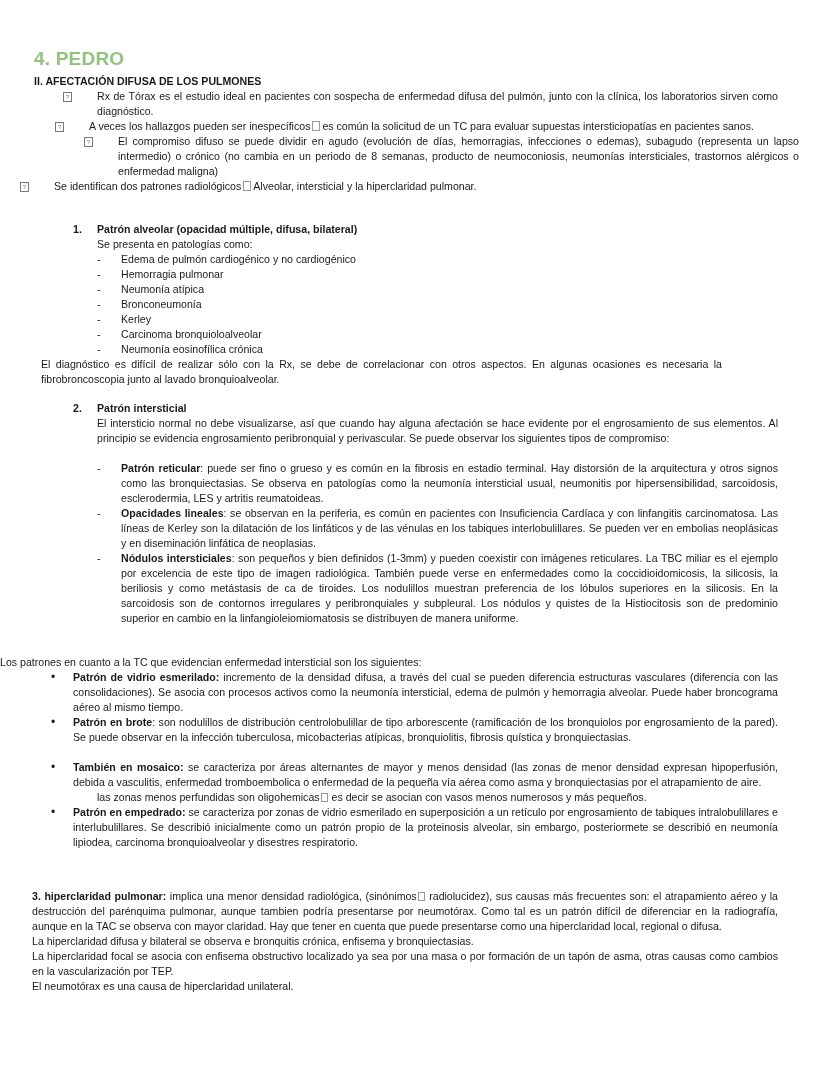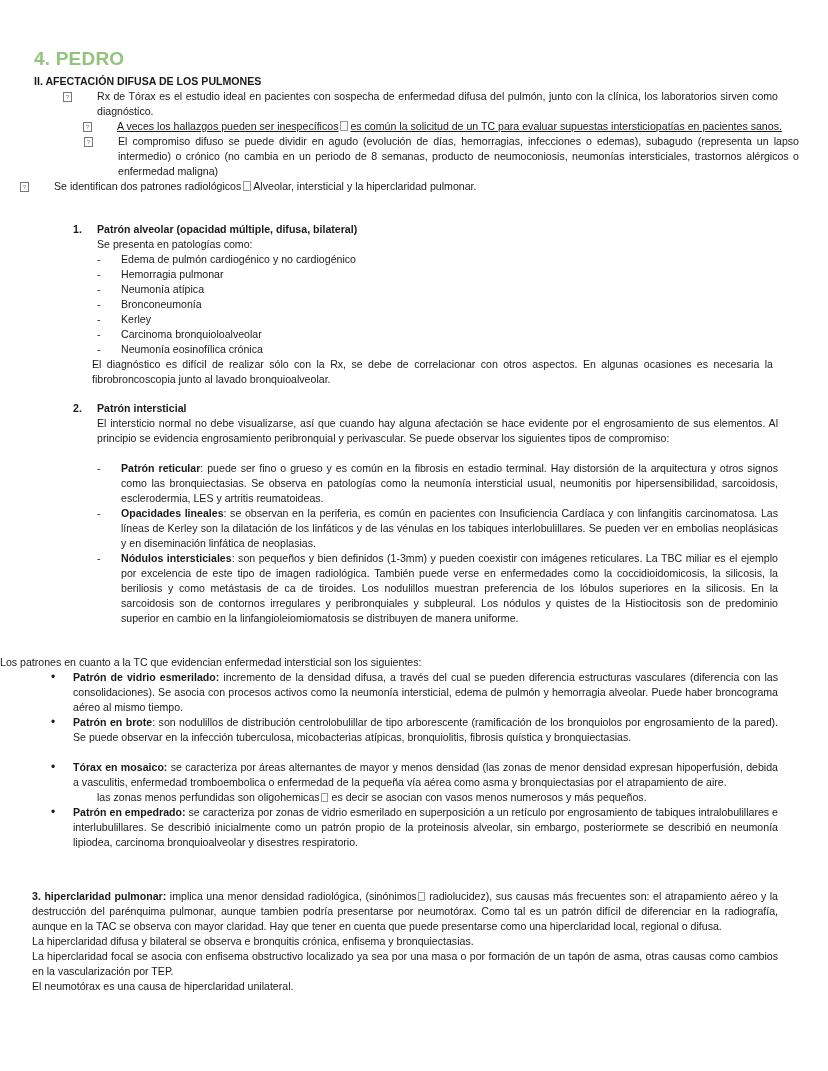--- a/index.html
+++ b/index.html
@@ -36,21 +36,21 @@
 <div class="page">
 
   <div class="h1">4. PEDRO</div>
   <div class="h2">II.  AFECTACIÓN DIFUSA DE LOS PULMONES</div>
 
   <div class="block" style="top:89px;">
     <div class="row" style="margin-left:97px; width:681px;">
       <span class="sq-bullet" style="left:-34px; top:3px;">?</span>
       <span>Rx de Tórax es el estudio ideal en pacientes con sospecha de enfermedad difusa del pulmón, junto con la clínica, los laboratorios sirven como diagnóstico.</span>
     </div>
-    <div class="row" style="margin-left:117px; width:681px;text-decoration:underline;">
+    <div class="row" style="margin-left:89px; width:681px;">
       <span class="sq-bullet" style="left:-34px; top:3px;">?</span>
       <span>A veces los hallazgos pueden ser inespecíficos</span><span class="arrow-box"></span><span>es común la solicitud de un TC para evaluar supuestas intersticiopatías en pacientes sanos.</span>
     </div>
     <div class="row" style="margin-left:118px; width:681px;">
       <span class="sq-bullet" style="left:-34px; top:3px;">?</span>
       <span>El compromiso difuso se puede dividir en agudo (evolución de días, hemorragias, infecciones o edemas), subagudo (representa un lapso intermedio) o crónico (no cambia en un periodo de 8 semanas, producto de neumoconiosis, neumonías intersticiales, trastornos alérgicos o enfermedad maligna)</span>
     </div>
     <div class="row" style="margin-left:54px; width:681px;">
       <span class="sq-bullet" style="left:-34px; top:3px;">?</span>
       <span>Se identifican dos patrones radiológicos</span><span class="arrow-box"></span><span>Alveolar, intersticial y la hiperclaridad pulmonar.</span>
@@ -63,21 +63,21 @@
       <b>Patrón alveolar (opacidad múltiple, difusa, bilateral)</b>
     </div>
     <div class="row" style="margin-left:97px; width:681px;">Se presenta en patologías como:</div>
     <div class="row" style="margin-left:121px;"><span class="dash" style="left:-24px;">-</span><span>Edema de pulmón cardiogénico y no cardiogénico</span></div>
     <div class="row" style="margin-left:121px;"><span class="dash" style="left:-24px;">-</span><span>Hemorragia pulmonar</span></div>
     <div class="row" style="margin-left:121px;"><span class="dash" style="left:-24px;">-</span><span>Neumonía atípica</span></div>
     <div class="row" style="margin-left:121px;"><span class="dash" style="left:-24px;">-</span><span>Bronconeumonía</span></div>
     <div class="row" style="margin-left:121px;"><span class="dash" style="left:-24px;">-</span><span>Kerley</span></div>
     <div class="row" style="margin-left:121px;"><span class="dash" style="left:-24px;">-</span><span>Carcinoma bronquioloalveolar</span></div>
     <div class="row" style="margin-left:121px;"><span class="dash" style="left:-24px;">-</span><span>Neumonía eosinofílica crónica</span></div>
-    <div class="row" style="margin-left:92px; width:681px;">El diagnóstico es difícil de realizar sólo con la Rx, se debe de correlacionar con otros aspectos. En algunas ocasiones es necesaria la fibrobroncoscopia junto al lavado bronquioalveolar.</div>
+    <div class="row" style="margin-left:41px; width:681px;">El diagnóstico es difícil de realizar sólo con la Rx, se debe de correlacionar con otros aspectos. En algunas ocasiones es necesaria la fibrobroncoscopia junto al lavado bronquioalveolar.</div>
   </div>
 
   <div class="block" style="top:401px;">
     <div class="row" style="margin-left:97px; width:681px;">
       <span class="num" style="left:-24px;">2.</span>
       <b>Patrón intersticial</b>
     </div>
     <div class="row" style="margin-left:97px; width:681px;">El intersticio normal no debe visualizarse, así que cuando hay alguna afectación se hace evidente por el engrosamiento de sus elementos. Al principio se evidencia engrosamiento peribronquial y perivascular. Se puede observar los siguientes tipos de compromiso:</div>
     <div style="height:15px;"></div>
     <div class="row" style="margin-left:121px; width:657px;">
@@ -95,21 +95,21 @@
   <div class="block" style="top:655px;">
     <div class="row" style="">Los patrones en cuanto a la TC que evidencian enfermedad intersticial son los siguientes:</div>
     <div class="row" style="margin-left:73px; width:705px;">
       <span class="dot" style="left:-22px;">•</span><b>Patrón de vidrio esmerilado:</b><span> incremento de la densidad difusa, a través del cual se pueden diferencia estructuras vasculares (diferencia con las consolidaciones). Se asocia con procesos activos como la neumonía intersticial, edema de pulmón y hemorragia alveolar. Puede haber broncograma aéreo al mismo tiempo.</span>
     </div>
     <div class="row" style="margin-left:73px; width:705px;">
       <span class="dot" style="left:-22px;">•</span><b>Patrón en brote</b><span>: son nodulillos de distribución centrolobulillar de tipo arborescente (ramificación de los bronquiolos por engrosamiento de la pared). Se puede observar en la infección tuberculosa, micobacterias atípicas, bronquiolitis, fibrosis quística y bronquiectasias.</span>
     </div>
     <div style="height:15px;"></div>
     <div class="row" style="margin-left:73px; width:705px;">
-      <span class="dot" style="left:-22px;">•</span><b>Tórax en mosaico:</b><span> se caracteriza por áreas alternantes de mayor y menos densidad (las zonas de menor densidad expresan hipoperfusión, debida a vasculitis, enfermedad tromboembolica o enfermedad de la pequeña vía aérea como asma y bronquiectasias por el atrapamiento de aire.</span>
+      <span class="dot" style="left:-22px;">•</span><b>También en mosaico:</b><span> se caracteriza por áreas alternantes de mayor y menos densidad (las zonas de menor densidad expresan hipoperfusión, debida a vasculitis, enfermedad tromboembolica o enfermedad de la pequeña vía aérea como asma y bronquiectasias por el atrapamiento de aire.</span>
     </div>
     <div class="row" style="margin-left:97px;">
       <span>las zonas menos perfundidas son oligohemicas</span><span class="mini-box"></span><span> es decir se asocian con vasos menos numerosos y más pequeños.</span>
     </div>
     <div class="row" style="margin-left:73px; width:705px;">
       <span class="dot" style="left:-22px;">•</span><b>Patrón en empedrado:</b><span> se caracteriza por zonas de vidrio esmerilado en superposición a un retículo por engrosamiento de tabiques intralobulillares e interlubulillares. Se describió inicialmente como un patrón propio de la proteinosis alveolar, sin embargo, posteriormete se describió en neumonía lipiodea, carcinoma bronquioalveolar y disestres respiratorio.</span>
     </div>
   </div>
 
   <div class="block" style="top:889px;">

